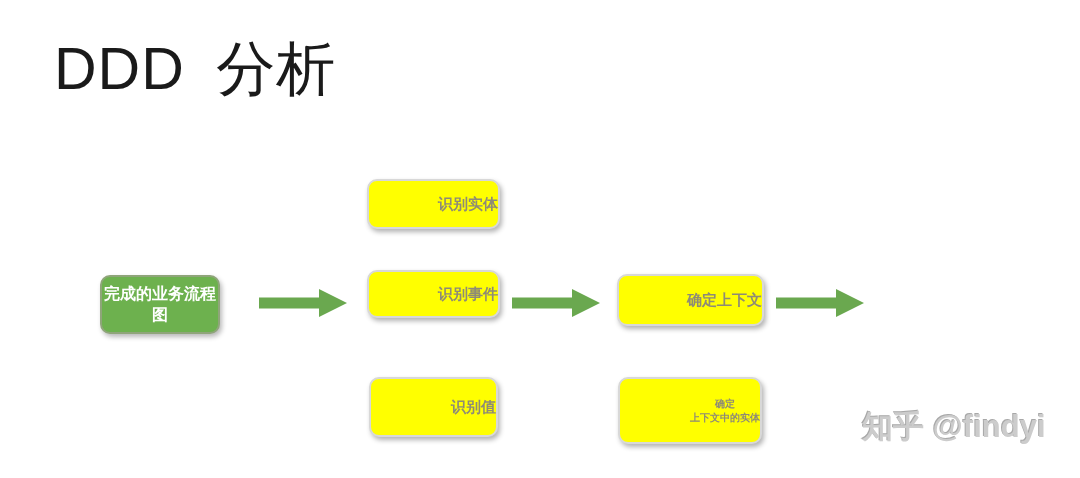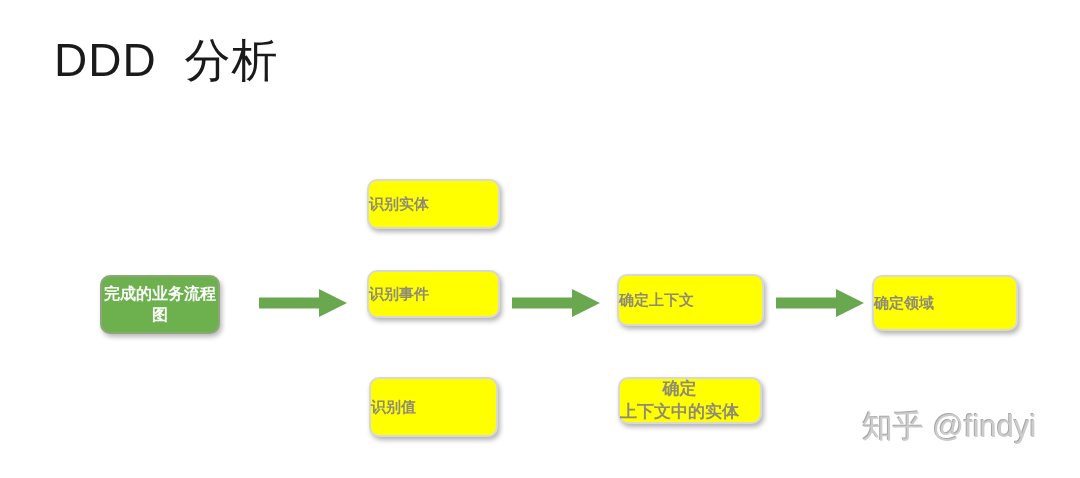--- a/index.html
+++ b/index.html
@@ -12,32 +12,32 @@
     width: 1080px;
     height: 478px;
     background: #ffffff;
     overflow: hidden;
     font-family: "Liberation Sans", "DejaVu Sans", sans-serif;
   }
   .page-title {
     position: absolute;
     left: 54px;
     top: 30px;
-    font-size: 46px;
+    font-size: 59px;
     font-weight: 400;
     color: #1a1a1a;
     letter-spacing: 1px;
     word-spacing: 14px;
     white-space: nowrap;
   }
   .node {
     position: absolute;
     display: flex;
     align-items: center;
-    justify-content: flex-start;
+    justify-content: flex-end;
     text-align: center;
     border-radius: 10px;
     box-sizing: border-box;
     white-space: pre-line;
   }
   .node-green {
     background: #6db14e;
     border: 2px solid #8fa57a;
     box-shadow: 2px 3px 5px rgba(0,0,0,0.28);
     color: #ffffff;
@@ -50,37 +50,37 @@
     box-shadow: 2px 3px 5px rgba(0,0,0,0.30);
     color: #8e8b76;
     font-size: 15px;
     font-weight: 600;
   }
   .n-start          { left: 100px; top: 275px; width: 120px; height: 59px; }
   .n-identify-entity{ left: 367px; top: 179px; width: 133px; height: 50px; }
   .n-identify-event { left: 367px; top: 270px; width: 133px; height: 48px; }
   .n-identify-value { left: 369px; top: 377px; width: 129px; height: 60px; }
   .n-define-context { left: 617px; top: 274px; width: 147px; height: 52px; }
-  .n-context-entity { left: 618px; top: 377px; width: 144px; height: 47px; font-size: 17px; line-height: 1.35; }
+  .n-context-entity { left: 618px; top: 377px; width: 144px; height: 67px; font-size: 10px; line-height: 1.35; }
   .n-define-domain  { left: 872px; top: 275px; width: 146px; height: 56px; }
   .arrow {
     position: absolute;
     top: 285px;
     width: 90px;
     height: 36px;
   }
   .arrow-1 { left: 259px; }
   .arrow-2 { left: 512px; }
   .arrow-3 { left: 776px; }
   .watermark {
     position: absolute;
     left: 862px;
     top: 406px;
     font-size: 31px;
-    font-weight: 400;
+    font-weight: 700;
     color: #cccccc;
     text-shadow: -1px -1px 0 #a8a8a8, 2px 2px 2px #ffffff;
     white-space: nowrap;
   }
 </style>
 </head>
 <body>
 
 <div class="canvas">
 
@@ -104,23 +104,20 @@
 
   <div class="node node-yellow n-define-context">
     <span>确定上下文</span>
   </div>
 
   <div class="node node-yellow n-context-entity">
     <span>确定
 上下文中的实体</span>
   </div>
 
-  <div class="node node-yellow n-define-domain">
-    <span>确定领域</span>
-  </div>
 
   <svg class="arrow arrow-1" viewBox="0 0 90 36">
     <polygon points="0,12.5 60,12.5 60,4 88,18 60,32 60,23.5 0,23.5" fill="#6aa84f"></polygon>
   </svg>
 
   <svg class="arrow arrow-2" viewBox="0 0 90 36">
     <polygon points="0,12.5 60,12.5 60,4 88,18 60,32 60,23.5 0,23.5" fill="#6aa84f"></polygon>
   </svg>
 
   <svg class="arrow arrow-3" viewBox="0 0 90 36">

